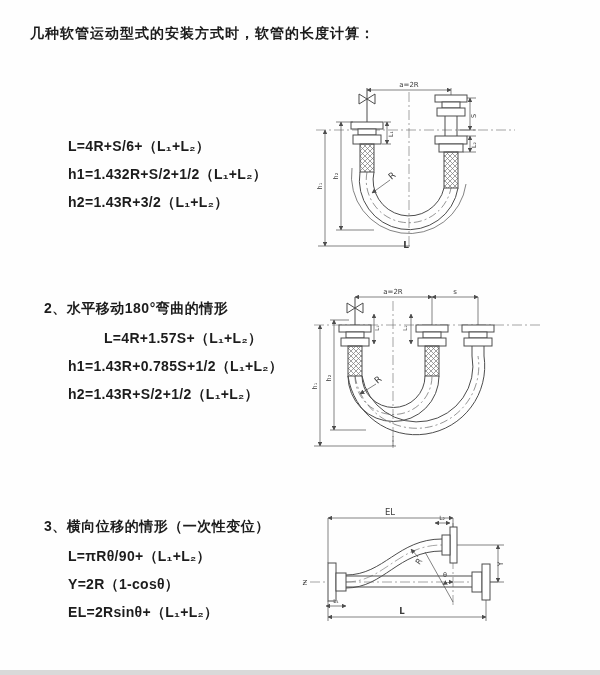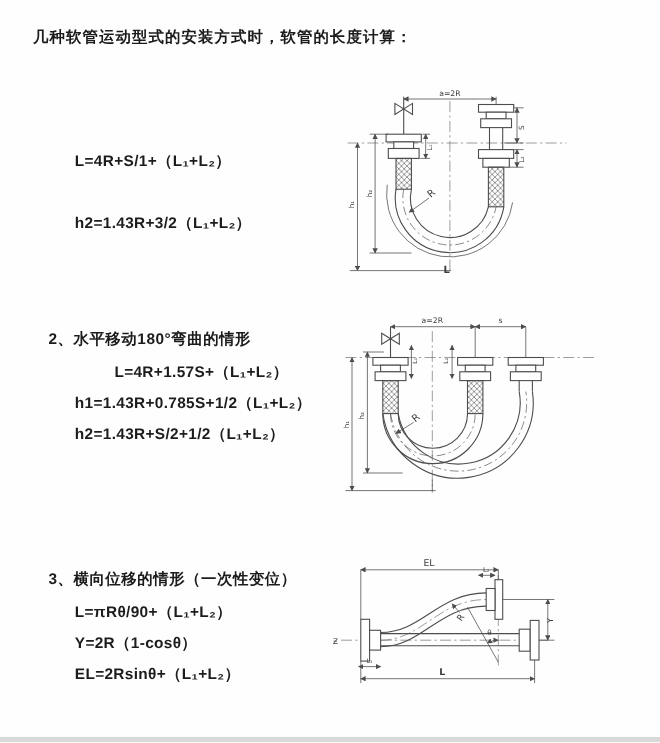--- a/index.html
+++ b/index.html
@@ -24,21 +24,22 @@
     position:absolute; left:0; bottom:0; width:600px; height:5px; background:#d9d9d9;
   }
 </style>
 </head>
 <body>
 
 <div class="page">
 
   <div class="title">几种软管运动型式的安装方式时，软管的长度计算：</div>
 
-  <div class="formula" style="left:68px; top:138px;">L=4R+S/1+（L₁+L₂）</div>
+  <div class="formula" style="left:68px; top:138px;">L=4R+S/6+（L₁+L₂）</div>
+  <div class="formula" style="left:68px; top:166px;">h1=1.432R+S/2+1/2（L₁+L₂）</div>
   <div class="formula" style="left:68px; top:194px;">h2=1.43R+3/2（L₁+L₂）</div>
 
   <svg class="diagram" style="left:310px; top:76px;" width="238" height="178" viewBox="0 0 238 178">
     <defs>
       <marker id="m1" viewBox="0 0 10 10" refX="9" refY="5" markerWidth="7" markerHeight="7" orient="auto-start-reverse">
         <path d="M0,0 L10,5 L0,10 z" fill="#4d4d4d"></path>
       </marker>
       <pattern id="hatch1" width="5" height="5" patternUnits="userSpaceOnUse">
         <path d="M0,5 L5,0 M0,0 L5,5" stroke="#787878" stroke-width="0.7"></path>
       </pattern>

